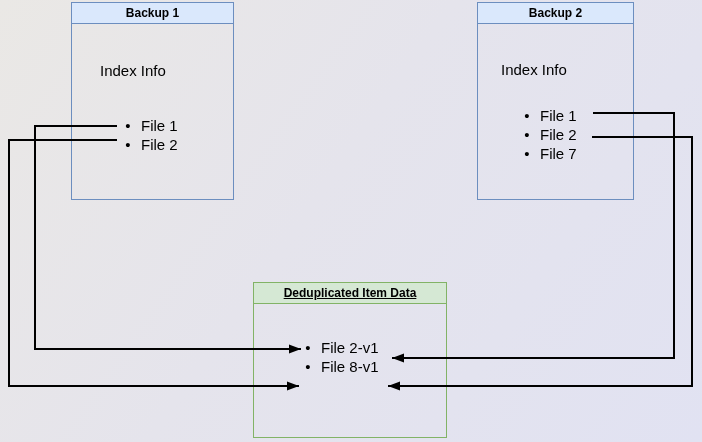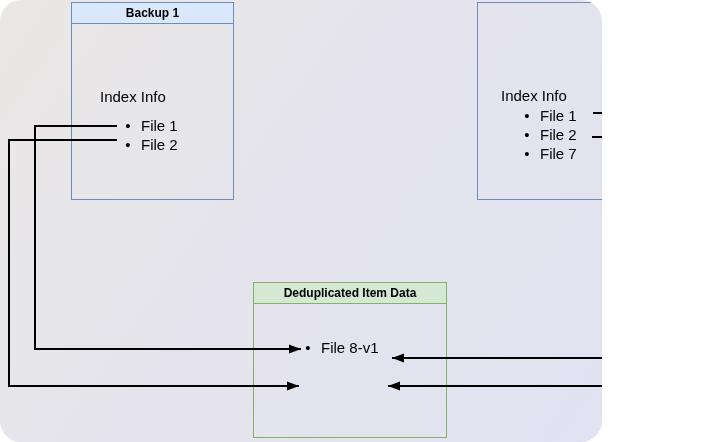--- a/index.html
+++ b/index.html
@@ -2,25 +2,24 @@
 <html><head>
 <meta charset="utf-8">
 <style>
   html, body {
     margin: 0;
     padding: 0;
     font-family: "Liberation Sans", sans-serif;
   }
   .canvas {
     position: relative;
-    width: 602px;
+    width: 702px;
     height: 442px;
     overflow: hidden;
     background: linear-gradient(125deg, #eae8e5 0%, #e5e4ec 45%, #e1e2f2 100%);
-    border-radius: 21px;
   }
   .arrows-layer {
     position: absolute;
     left: 0;
     top: 0;
     width: 702px;
     height: 442px;
     z-index: 5;
     pointer-events: none;
   }
@@ -39,28 +38,27 @@
     width: 100%;
     height: 21px;
     line-height: 21px;
     text-align: center;
     font-size: 12px;
     font-weight: bold;
     color: #000;
     box-sizing: border-box;
   }
   .box.blue  .box-header { background: #dae8fc; border-bottom: 1px solid #6c8ebf; }
-  .box.green .box-header { background: #d5e8d4; border-bottom: 1px solid #82b366; }
+  .box.green .box-header { background: #d5e8d4; border-bottom: 1px solid #82b366; text-decoration: underline; }
   .body-label {
     position: absolute;
     font-size: 15px;
     line-height: 19px;
     color: #000;
     white-space: nowrap;
-    margin-top: 26px;
   }
   .items {
     position: absolute;
   }
   .item {
     font-size: 15px;
     line-height: 19px;
     color: #000;
     white-space: nowrap;
   }
@@ -103,28 +101,30 @@
   <div class="box blue" id="backup1-box">
     <div class="box-header">Backup 1</div>
     <div class="body-label">Index Info</div>
     <div class="items">
       <div class="item">File 1</div>
       <div class="item">File 2</div>
     </div>
   </div>
 
   <div class="box blue" id="backup2-box">
+    <div class="box-header">Backup 2</div>
     <div class="body-label">Index Info</div>
     <div class="items">
       <div class="item">File 1</div>
       <div class="item">File 2</div>
       <div class="item">File 7</div>
     </div>
   </div>
 
   <div class="box green" id="dedup-box">
     <div class="box-header">Deduplicated Item Data</div>
     <div class="items">
+      <div class="item">File 2-v1</div>
       <div class="item">File 8-v1</div>
     </div>
   </div>
 
 </div>
 
 </body></html>

